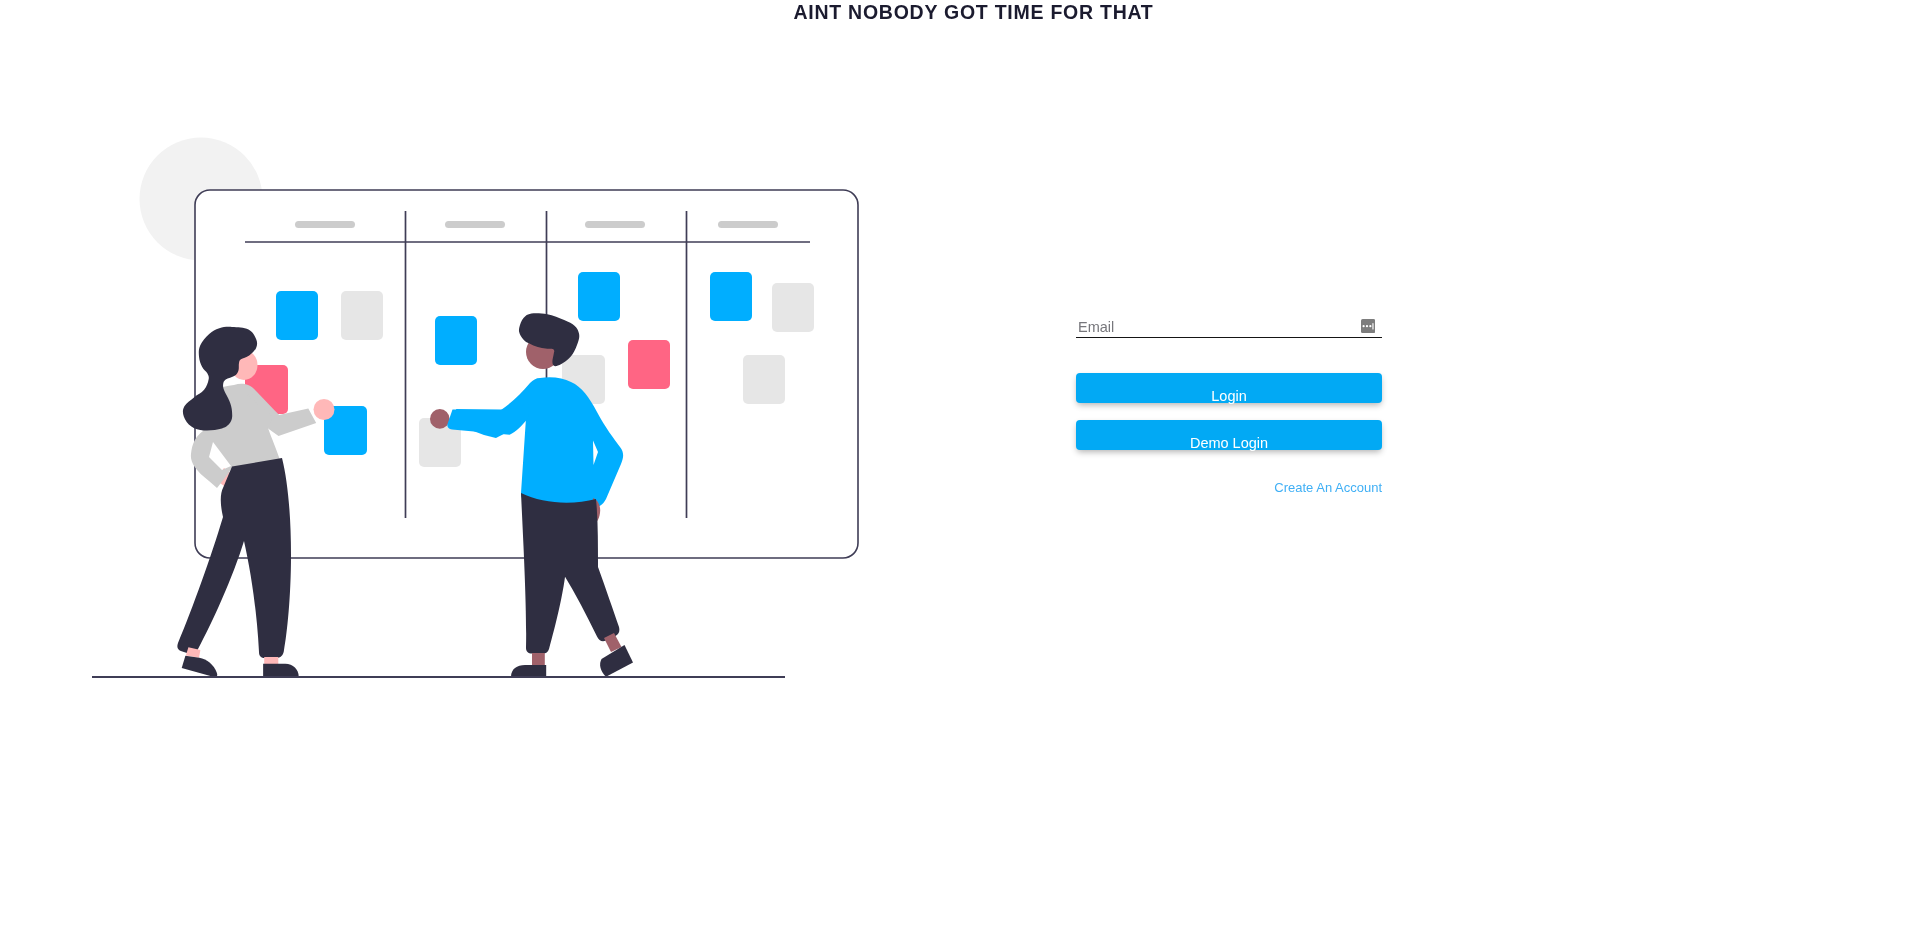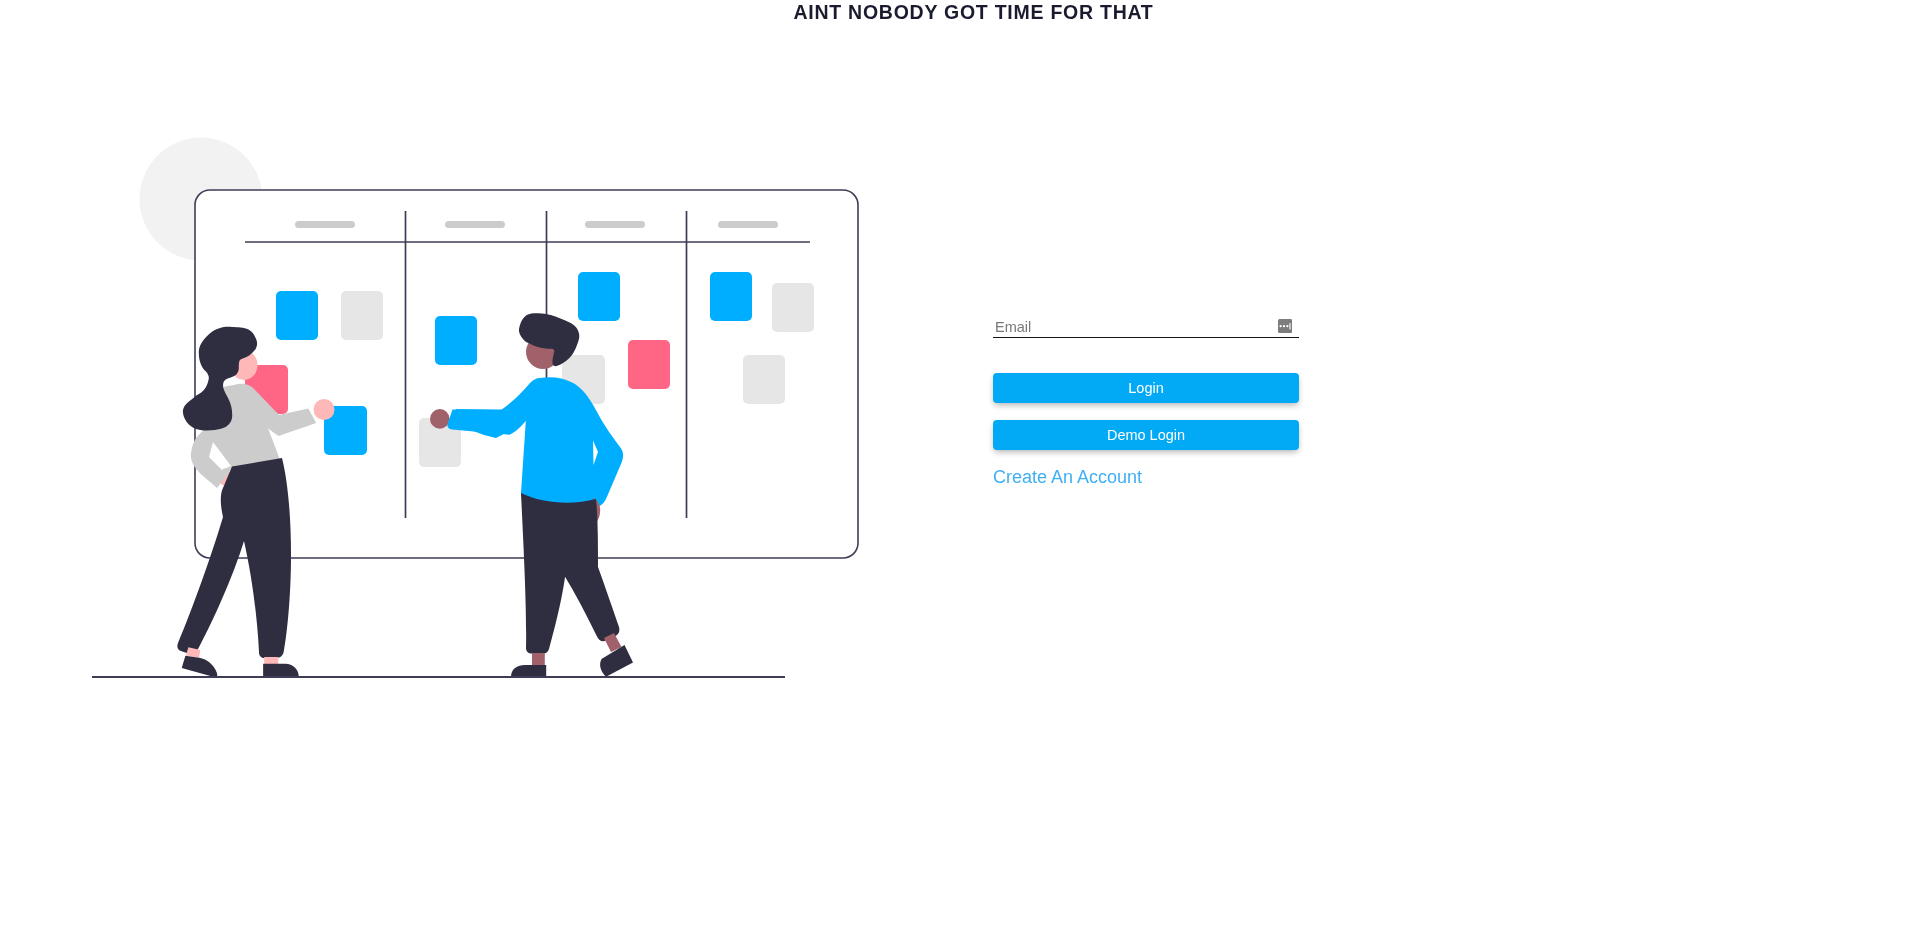--- a/index.html
+++ b/index.html
@@ -17,51 +17,51 @@
     left:16px; top:0px; width:1915px;
     text-align:center;
     font-size:19.5px;
     font-weight:700;
     letter-spacing:0.75px;
     color:#1b1b2f;
     line-height:24px;
   }
   .illustration { position:absolute; left:92px; top:137px; width:775px; height:545px; }
 
-  .form-wrap { position:absolute; left:993px; top:308px; width:306px; }
+  .form-wrap { position:absolute; left:1076px; top:308px; width:306px; }
   .field { position:relative; height:30px; border-bottom:1.7px solid #151515; }
   .field input {
     position:absolute; left:0; top:8px; width:100%; height:21px;
     border:0; outline:0; background:transparent;
     font-family:"Liberation Sans", sans-serif;
     font-size:14.5px; color:#3c3c3c;
   }
   .field input::placeholder { color:#77777c; opacity:1; }
   .autofill-icon {
     position:absolute; right:7px; top:10.8px; width:14.2px; height:14.1px;
     line-height:0;
   }
   .autofill-icon svg { display:block; }
   .btn-gap { height:35px; }
   .btn {
     display:block; width:306px; height:30px;
     border:0; border-radius:4px;
     background:#02A9F4; color:#fff;
     font-family:"Liberation Sans", sans-serif;
     font-size:14.5px; line-height:30px; text-align:center;
-    cursor:pointer; padding:0;
+    cursor:pointer; padding:8px;
     box-shadow:0 3px 6px -1px rgba(0,0,0,0.30);
     margin:0;
   }
   .btn-second { margin-top:17px; }
   .link {
-    display:block; text-align:left;
-    color:#3FAFF5; font-size:18px;
+    display:block; text-align:right;
+    color:#3FAFF5; font-size:13px;
     text-decoration:none; cursor:pointer;
-    margin-top:19px; line-height:16px;
+    margin-top:30px; line-height:16px;
   }
 </style>
 </head>
 <body>
 
 <div class="page-title">AINT NOBODY GOT TIME FOR THAT</div>
 
 <div class="illustration">
 <svg class="illus-svg" width="775" height="545" viewBox="0 0 775 545" xmlns="http://www.w3.org/2000/svg">
 

